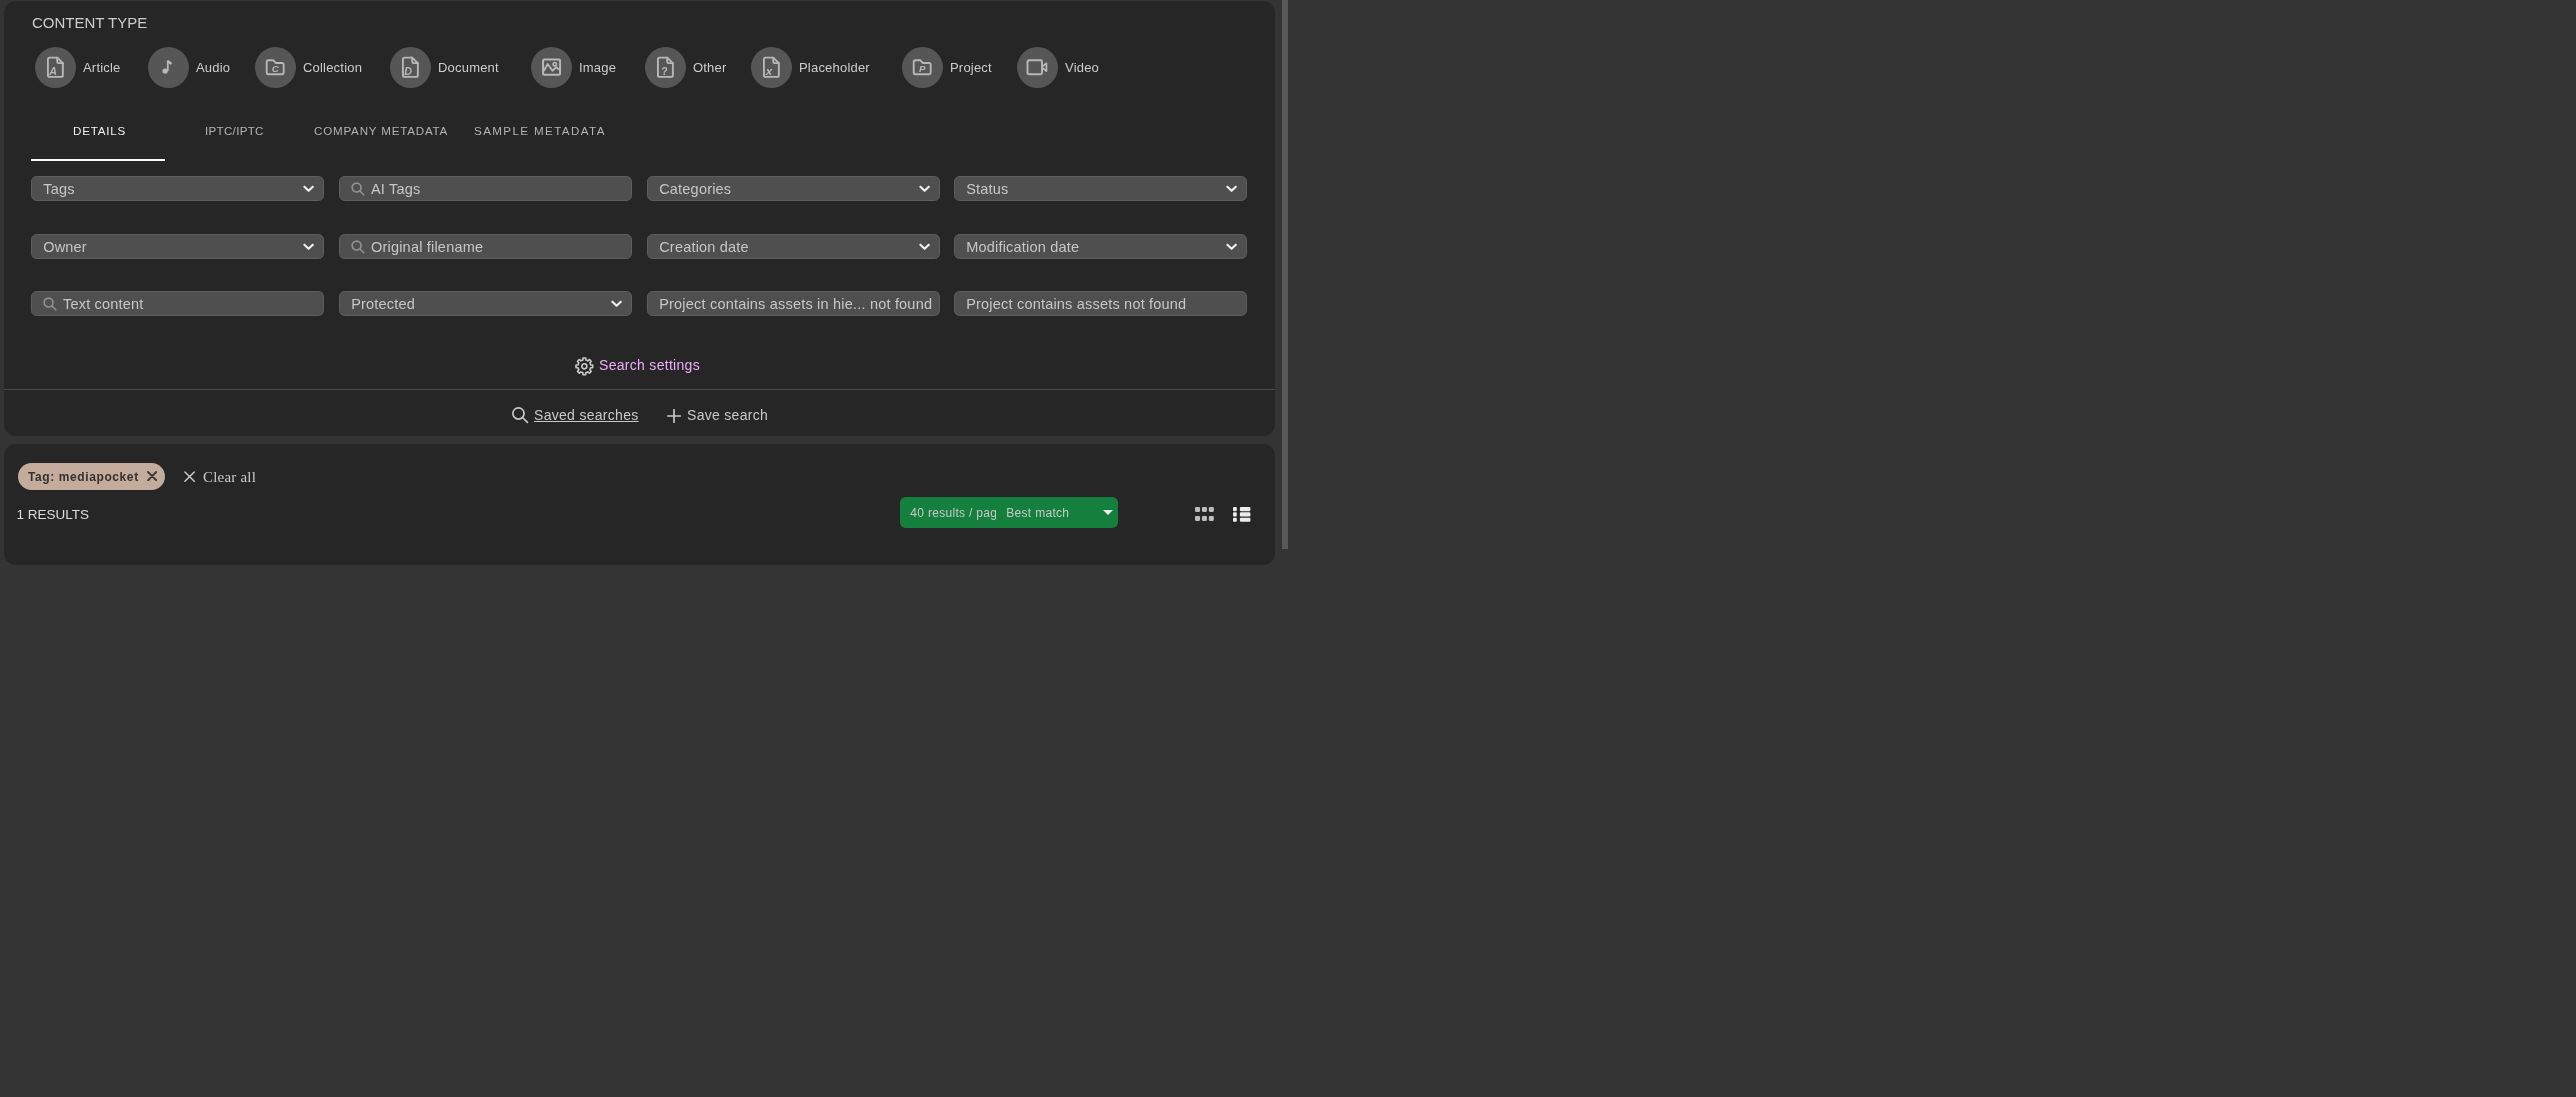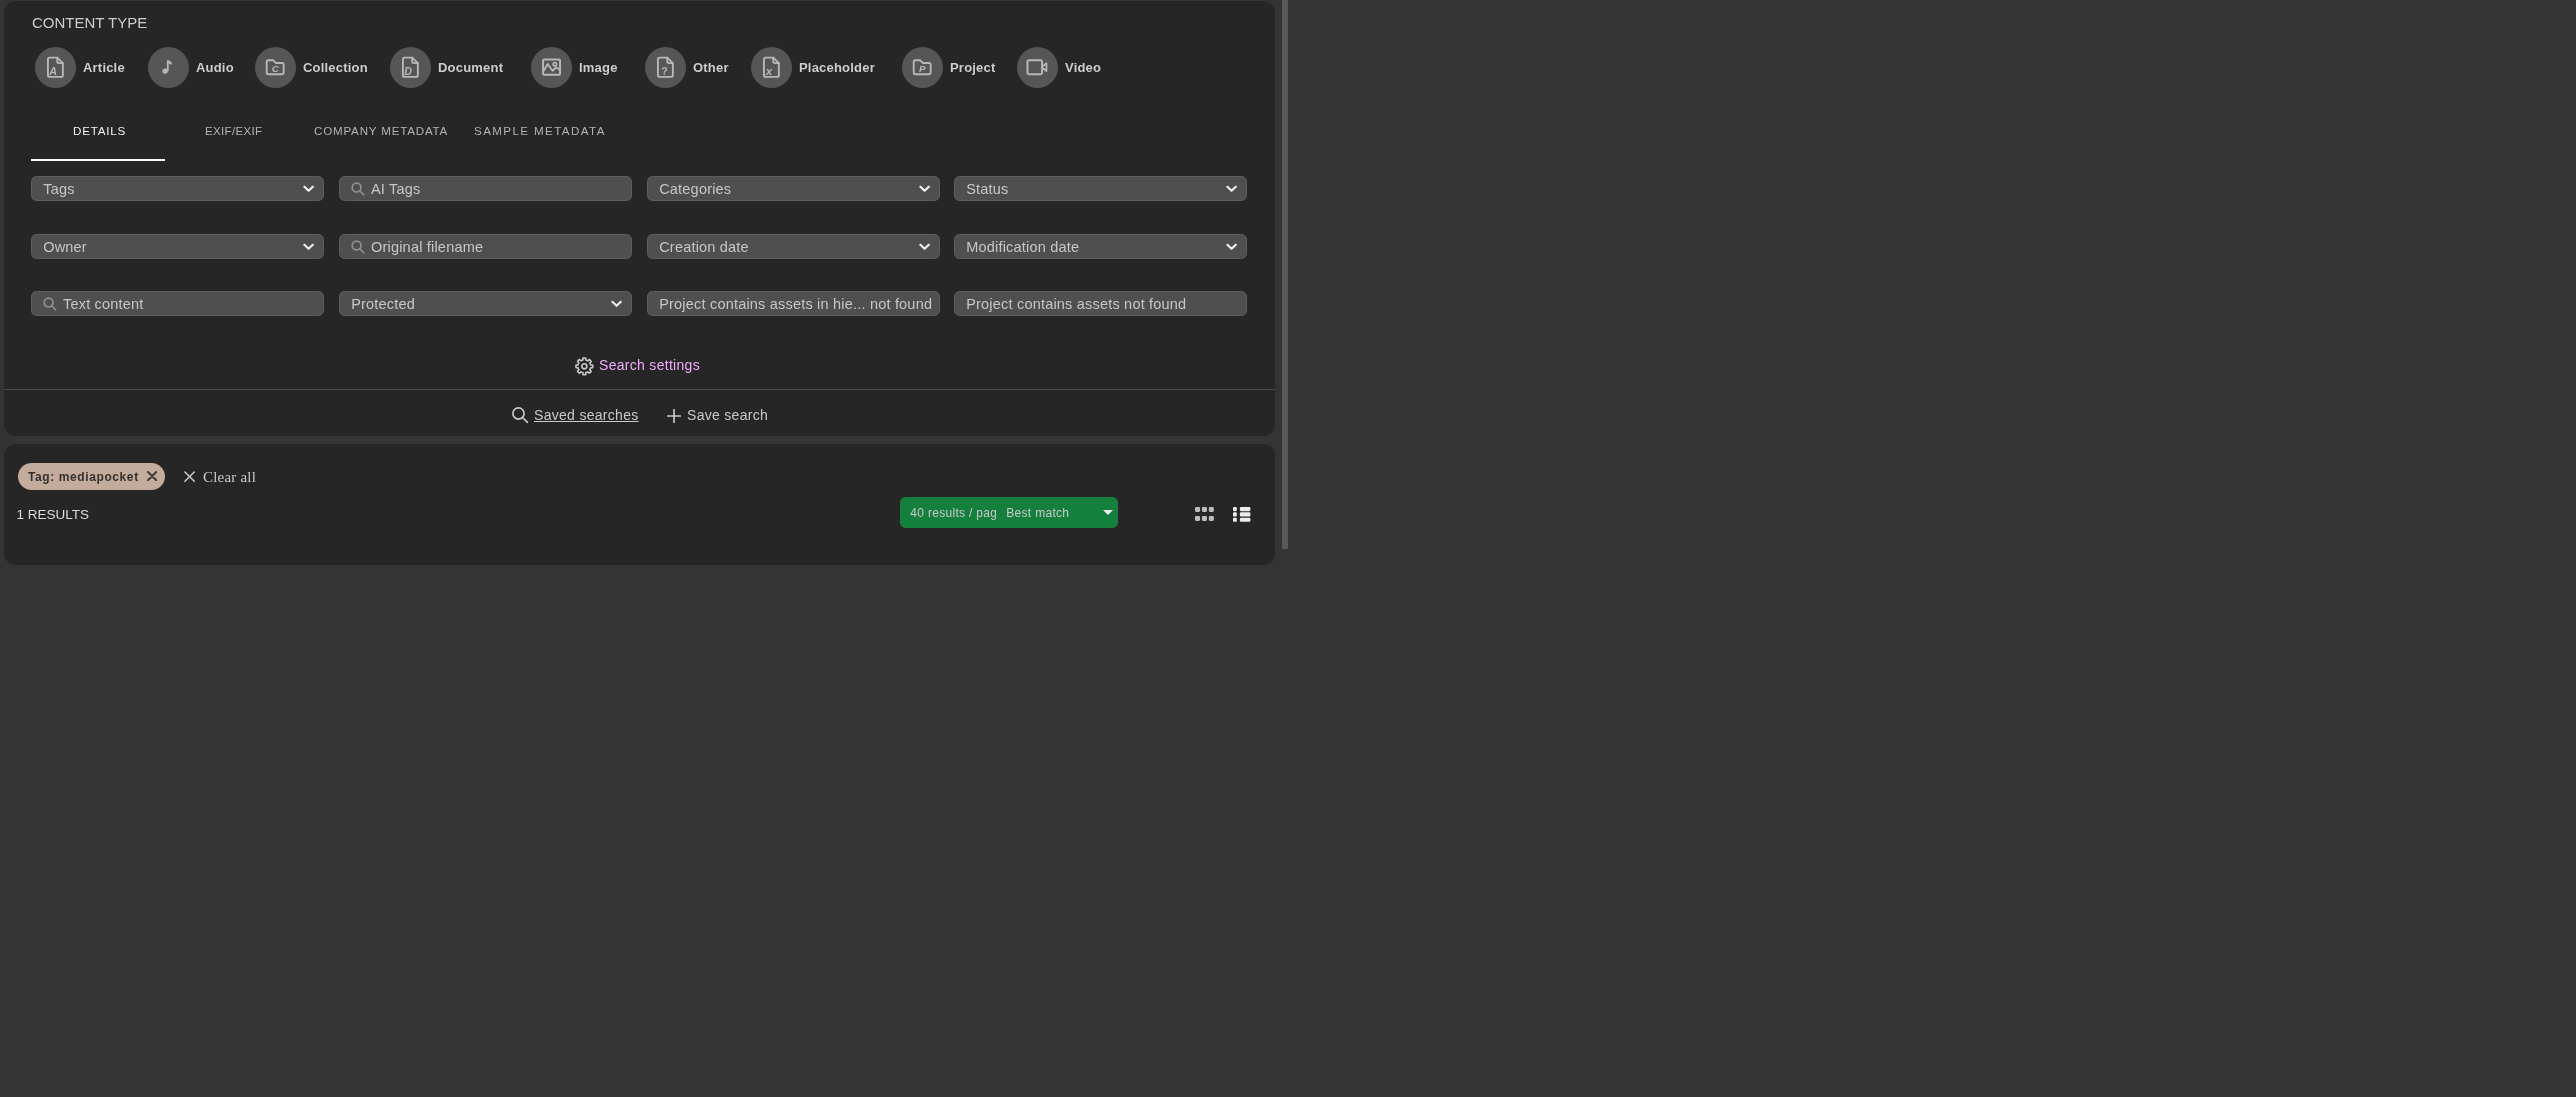--- a/index.html
+++ b/index.html
@@ -3,21 +3,21 @@
 
 <meta charset="utf-8">
 <style>
   * { margin:0; padding:0; box-sizing:border-box; }
   html,body { width:1288px; height:549px; background:#343434; overflow:hidden;
     font-family:"Liberation Sans", sans-serif; }
   .abs { position:absolute; }
   #panel1 { left:3.9px; top:0.9px; width:1271px; height:435px; background:#262626; border-radius:12px; }
   #panel2 { left:3.9px; top:444px; width:1271px; height:121px; background:#262626; border-radius:12px; }
   #thumb { left:1282px; top:0; width:6.3px; height:549px; background:#595959; }
-  .ctlabel { position:absolute; top:60px; font-size:13px; color:#cdcdcd; letter-spacing:0.2px; white-space:nowrap;font-weight:bold; }
+  .ctlabel { position:absolute; top:60px; font-size:13px; color:#cdcdcd; letter-spacing:0.2px; white-space:nowrap; }
   .tab { position:absolute; top:124px; font-size:11.6px; color:#b3b3b3; white-space:nowrap; }
   .tab.active { color:#f2f2f2; }
   .field { position:absolute; width:293px; height:25px; background:#4f4f4f; border:0.9px solid #5e5e5e; border-radius:5.6px; color:#c7c7c7; font-size:14.5px; }
   .field .lbl { position:absolute; left:11.2px; top:calc(50% + 0.7px); transform:translateY(-50%); white-space:nowrap; letter-spacing:0.2px;}
   .field .lbl2 { position:absolute; left:31px; top:calc(50% + 0.7px); transform:translateY(-50%); white-space:nowrap; letter-spacing:0.2px;}
   .field svg.chev { position:absolute; right:8.4px; top:50%; transform:translateY(-50%); }
   .field svg.mag { position:absolute; left:10.3px; top:50%; transform:translateY(-50%); }
   .r1 { top:176px; } .r2 { top:234px; } .r3 { top:291px; }
   .c1 { left:31px; } .c2 { left:339px; } .c3 { left:647px; } .c4 { left:954px; }
   .btn { position:absolute; top:497px; height:31px; background:#15803d; border-radius:5.6px; color:#c9c9c9; font-size:12px; letter-spacing:0.3px; }
@@ -89,21 +89,21 @@
   </svg>
 <div class="ctlabel" style="left:950px;">Project</div>
 <div class="circ abs" style="left:1017px; top:47px; width:41px; height:41px; border-radius:50%; background:#565656;"></div>
 <svg class="abs" style="left:1026px; top:56px;" width="22.4" height="22.4" viewBox="0 0 24 24" fill="none" stroke="#b8b8b8" stroke-width="2" stroke-linecap="round" stroke-linejoin="round">
     <rect x="1.6" y="4.6" width="15.6" height="15" rx="1.6" stroke-width="2.1"></rect>
     <path d="M18.4 13.4 L21.9 16.2 V7.8 L18.4 10.6" stroke-width="1.9"></path>
   </svg>
 <div class="ctlabel" style="left:1065px;">Video</div>
 
 <div class="tab active" style="left:73px; letter-spacing:0.8px;">DETAILS</div>
-<div class="tab" style="left:205px; letter-spacing:0.3px;">EXIF/EXIF</div>
+<div class="tab" style="left:205px; letter-spacing:0.3px;">IPTC/IPTC</div>
 <div class="tab" style="left:314px; letter-spacing:0.8px;">COMPANY METADATA</div>
 <div class="tab" style="left:474px; letter-spacing:1.4px;">SAMPLE METADATA</div>
 <div class="abs" style="left:31px; top:159px; width:134px; height:1.9px; background:#fafafa;"></div>
 
 <div class="field r1 c1">
     <span class="lbl">Tags</span>
     <svg class="chev" width="11.2" height="7.5" viewBox="0 0 12 8" fill="none" stroke="#ededed" stroke-width="2.3" stroke-linecap="round" stroke-linejoin="round">
       <path d="M1.5 1.5 L6 6 L10.5 1.5"></path>
     </svg>
   </div>

